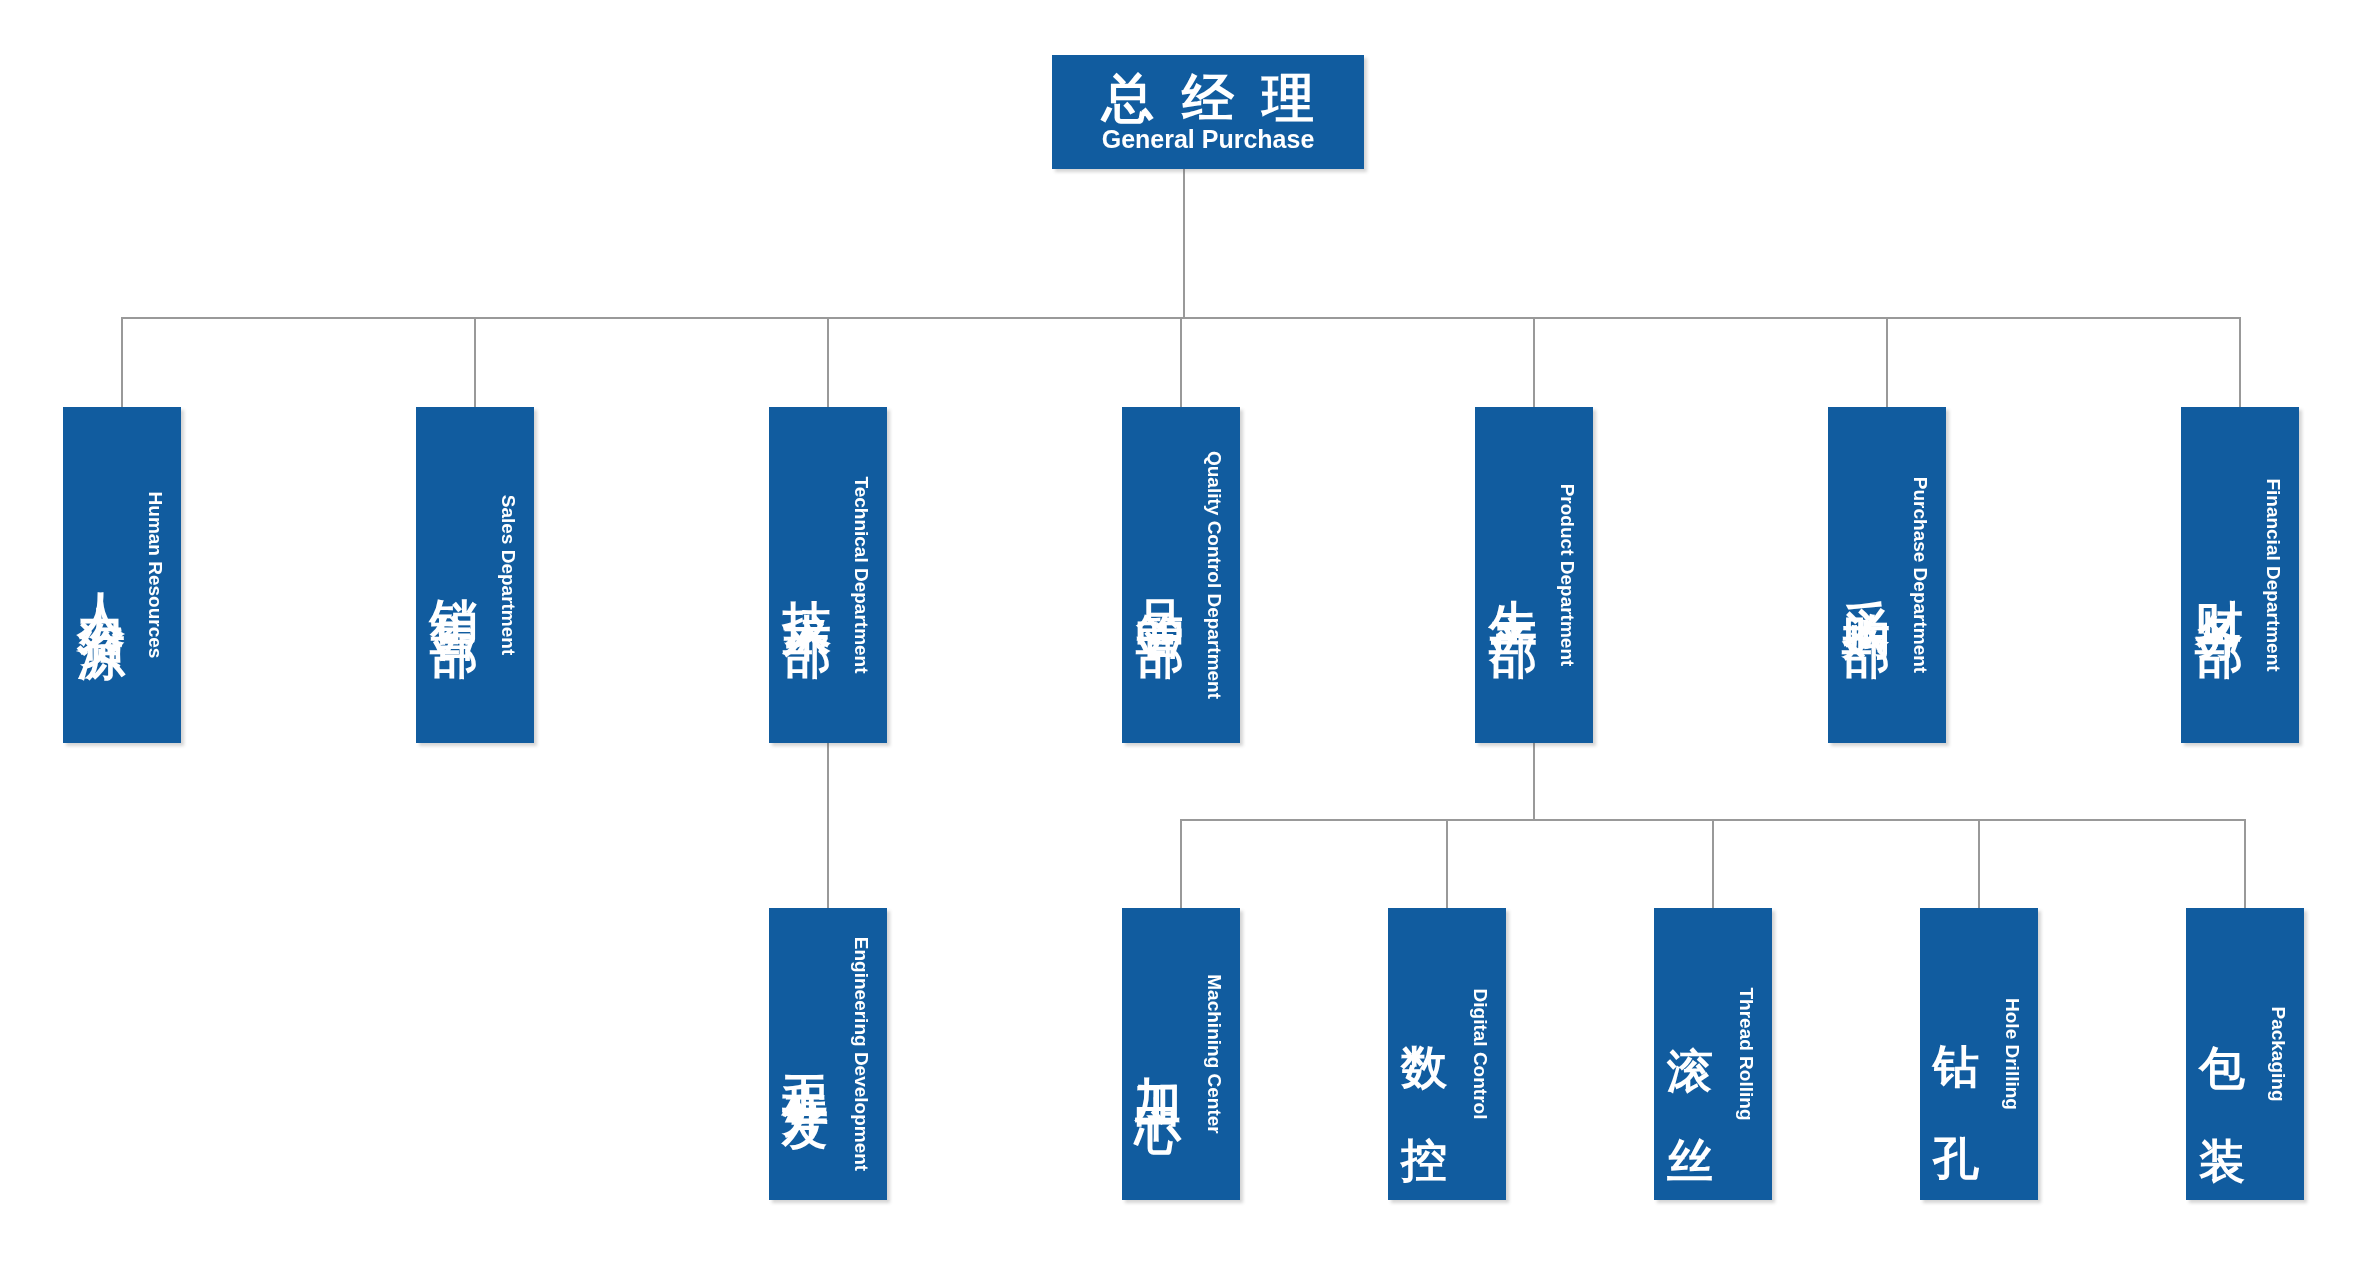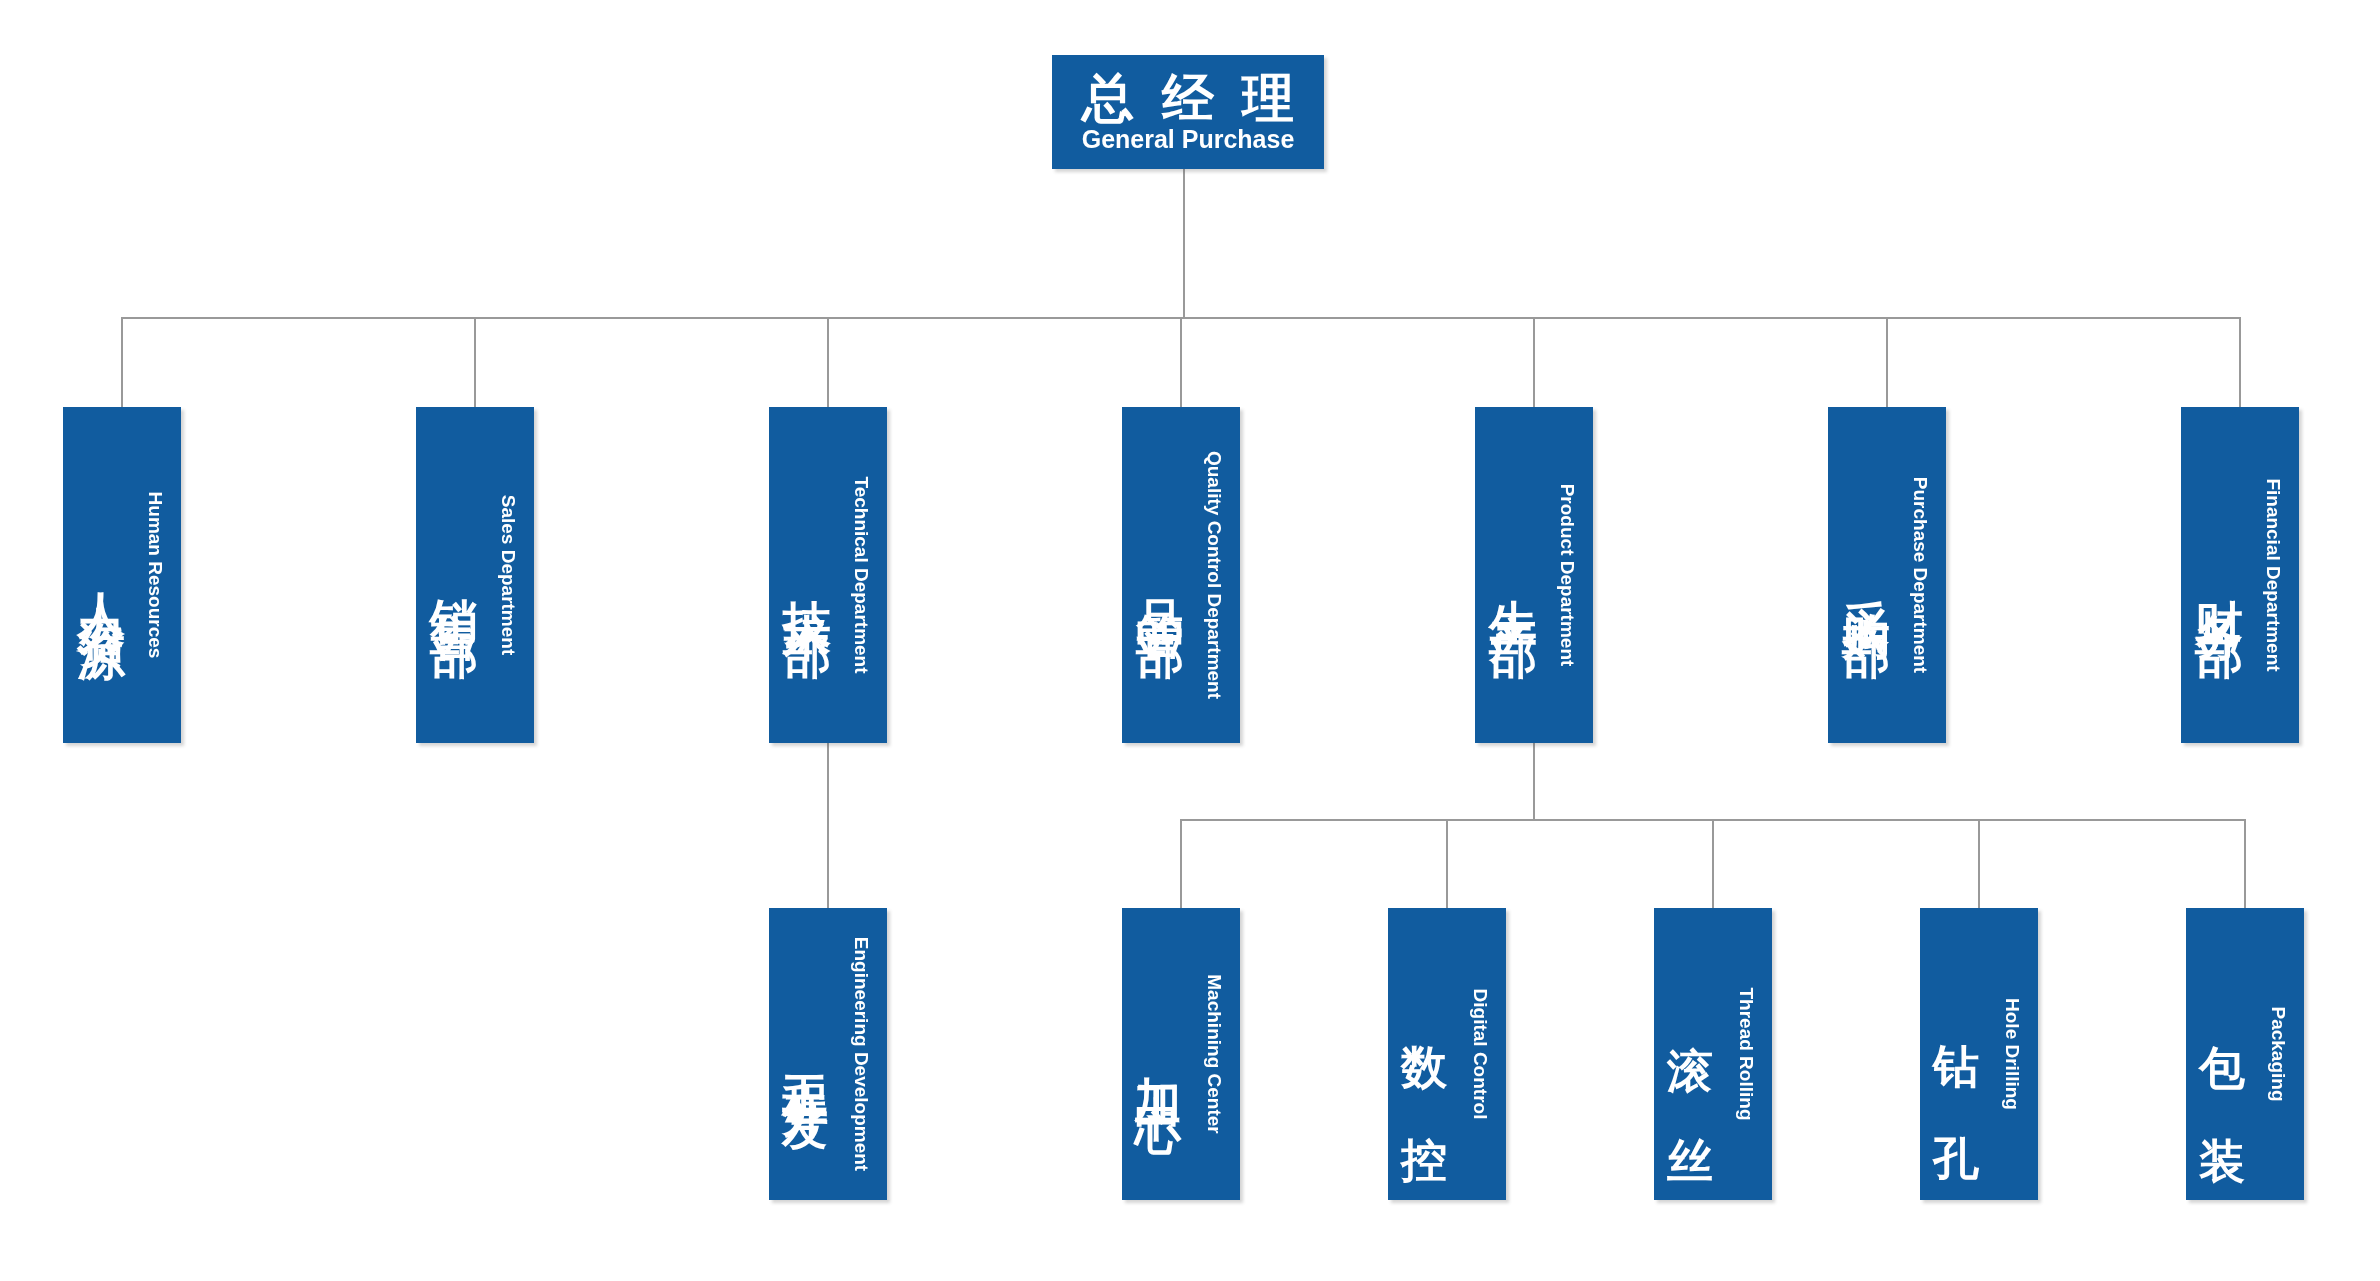--- a/index.html
+++ b/index.html
@@ -23,21 +23,21 @@
   
   .box{
     position:absolute;
     background:var(--blue);
     color:var(--text);
     box-shadow:3px 3px 3px rgba(90,90,90,0.25);
   }
 
   
   .root-box{
-    width:272px;height:114px;
+    width:312px;height:114px;
     display:flex;flex-direction:column;
     align-items:center;justify-content:center;
   }
   .cn-h{
     font-size:52px;font-weight:700;line-height:1.05;
     letter-spacing:28px;margin-right:-28px;
     white-space:nowrap;
   }
   .en-h{
     font-size:25px;font-weight:700;line-height:1.1;

